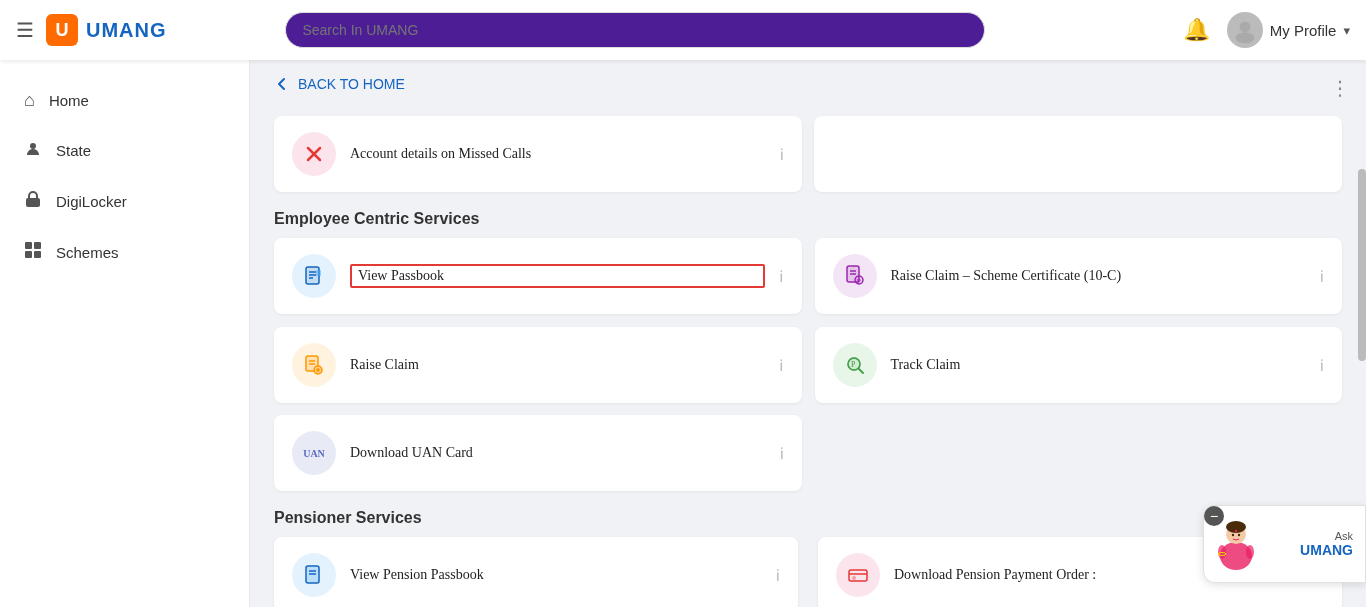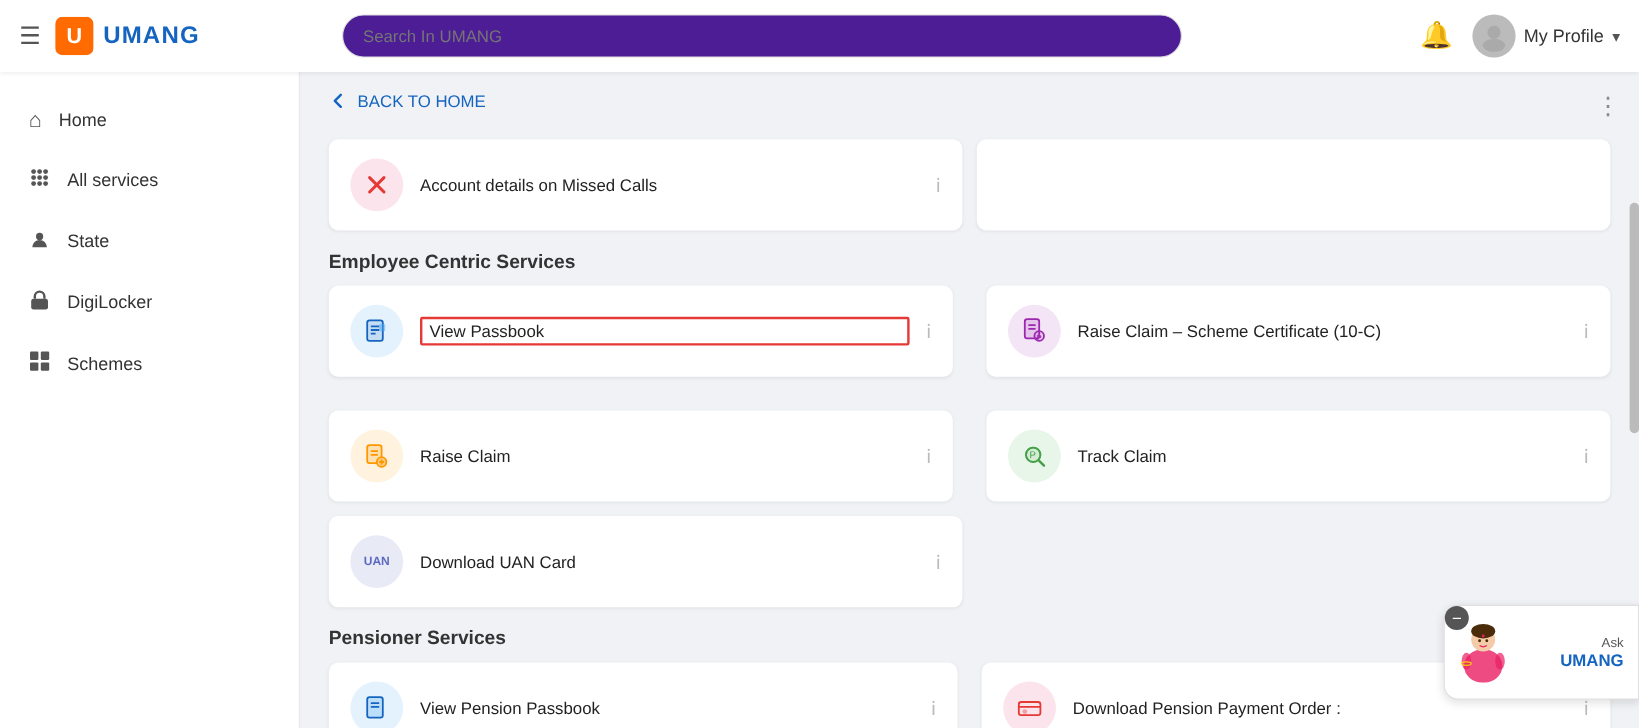--- a/index.html
+++ b/index.html
@@ -144,33 +144,34 @@
       padding: 16px 0 24px 0;
       cursor: pointer;
       font-size: 14px;
       color: #1565c0;
       font-weight: 500;
     }
 
     .services-grid {
       display: grid;
       grid-template-columns: 1fr 1fr;
-      gap: 28px;
+      gap: 13px;
     }
 
     .service-card {
       background: #fff;
       border-radius: 8px;
       padding: 16px 18px;
       display: flex;
       align-items: center;
       gap: 14px;
       cursor: pointer;
       box-shadow: 0 1px 3px rgba(0,0,0,0.06);
       position: relative;
+      font-family: Liberation Serif, serif;
     }
 
     .service-icon-circle {
       width: 44px;
       height: 44px;
       border-radius: 50%;
       display: flex;
       align-items: center;
       justify-content: center;
       font-size: 20px;
@@ -312,36 +313,20 @@
 <div class="layout">
 
   <div class="sidebar">
     <div class="sidebar-item">
       <span class="s-icon">⌂</span>
       <span>Home</span>
     </div>
     <div class="sidebar-item">
       <span class="s-icon">
         <svg width="18" height="18" viewBox="0 0 18 18" fill="none">
-          <circle cx="4" cy="4" r="2" fill="#555"></circle>
-          <circle cx="9" cy="4" r="2" fill="#555"></circle>
-          <circle cx="14" cy="4" r="2" fill="#555"></circle>
-          <circle cx="4" cy="9" r="2" fill="#555"></circle>
-          <circle cx="9" cy="9" r="2" fill="#555"></circle>
-          <circle cx="14" cy="9" r="2" fill="#555"></circle>
-          <circle cx="4" cy="14" r="2" fill="#555"></circle>
-          <circle cx="9" cy="14" r="2" fill="#555"></circle>
-          <circle cx="14" cy="14" r="2" fill="#555"></circle>
-        </svg>
-      </span>
-      <span>All services</span>
-    </div>
-    <div class="sidebar-item">
-      <span class="s-icon">
-        <svg width="18" height="18" viewBox="0 0 18 18" fill="none">
           <circle cx="9" cy="7" r="3" fill="#555"></circle>
           <path d="M3 16c0-3.314 2.686-6 6-6s6 2.686 6 6" fill="#555"></path>
         </svg>
       </span>
       <span>State</span>
     </div>
     <div class="sidebar-item">
       <span class="s-icon">
         <svg width="18" height="18" viewBox="0 0 18 18" fill="none">
           <rect x="2" y="8" width="14" height="9" rx="2" fill="#555"></rect>

